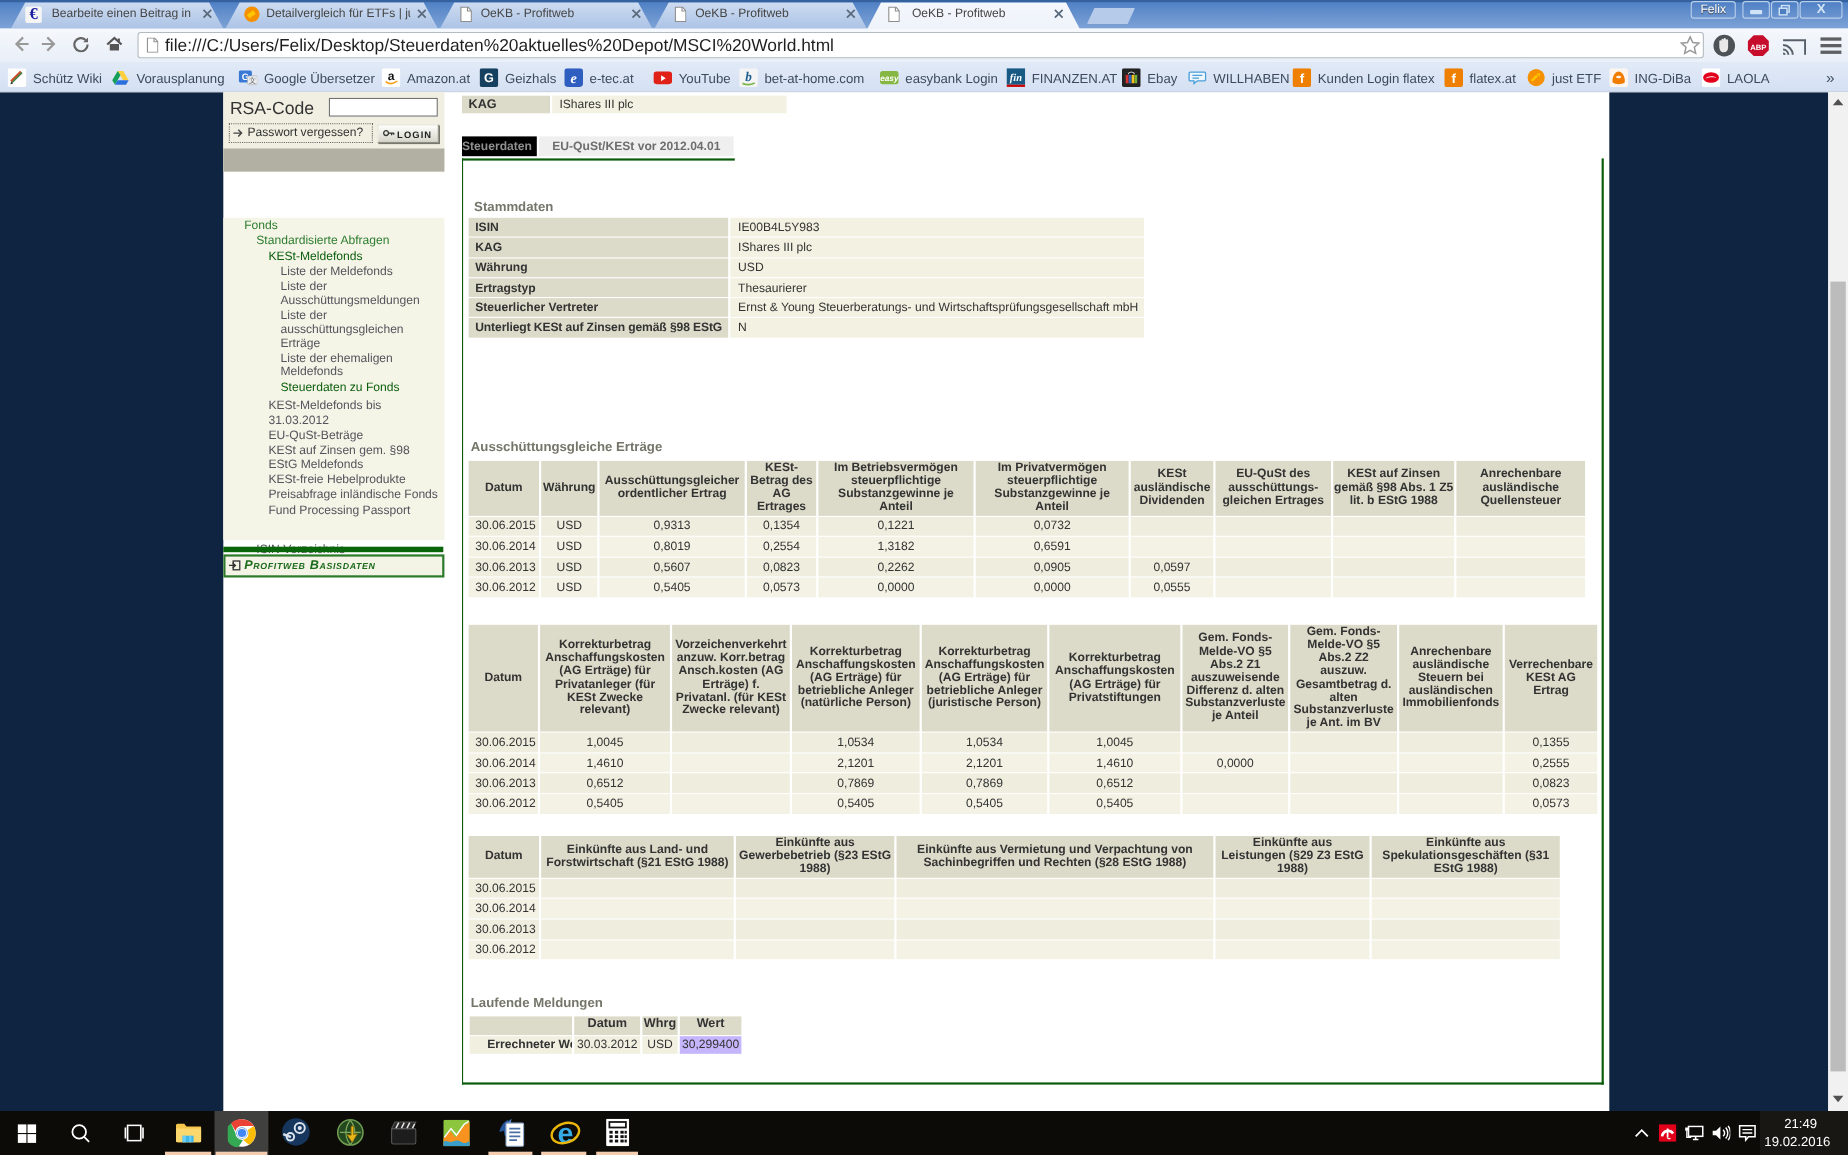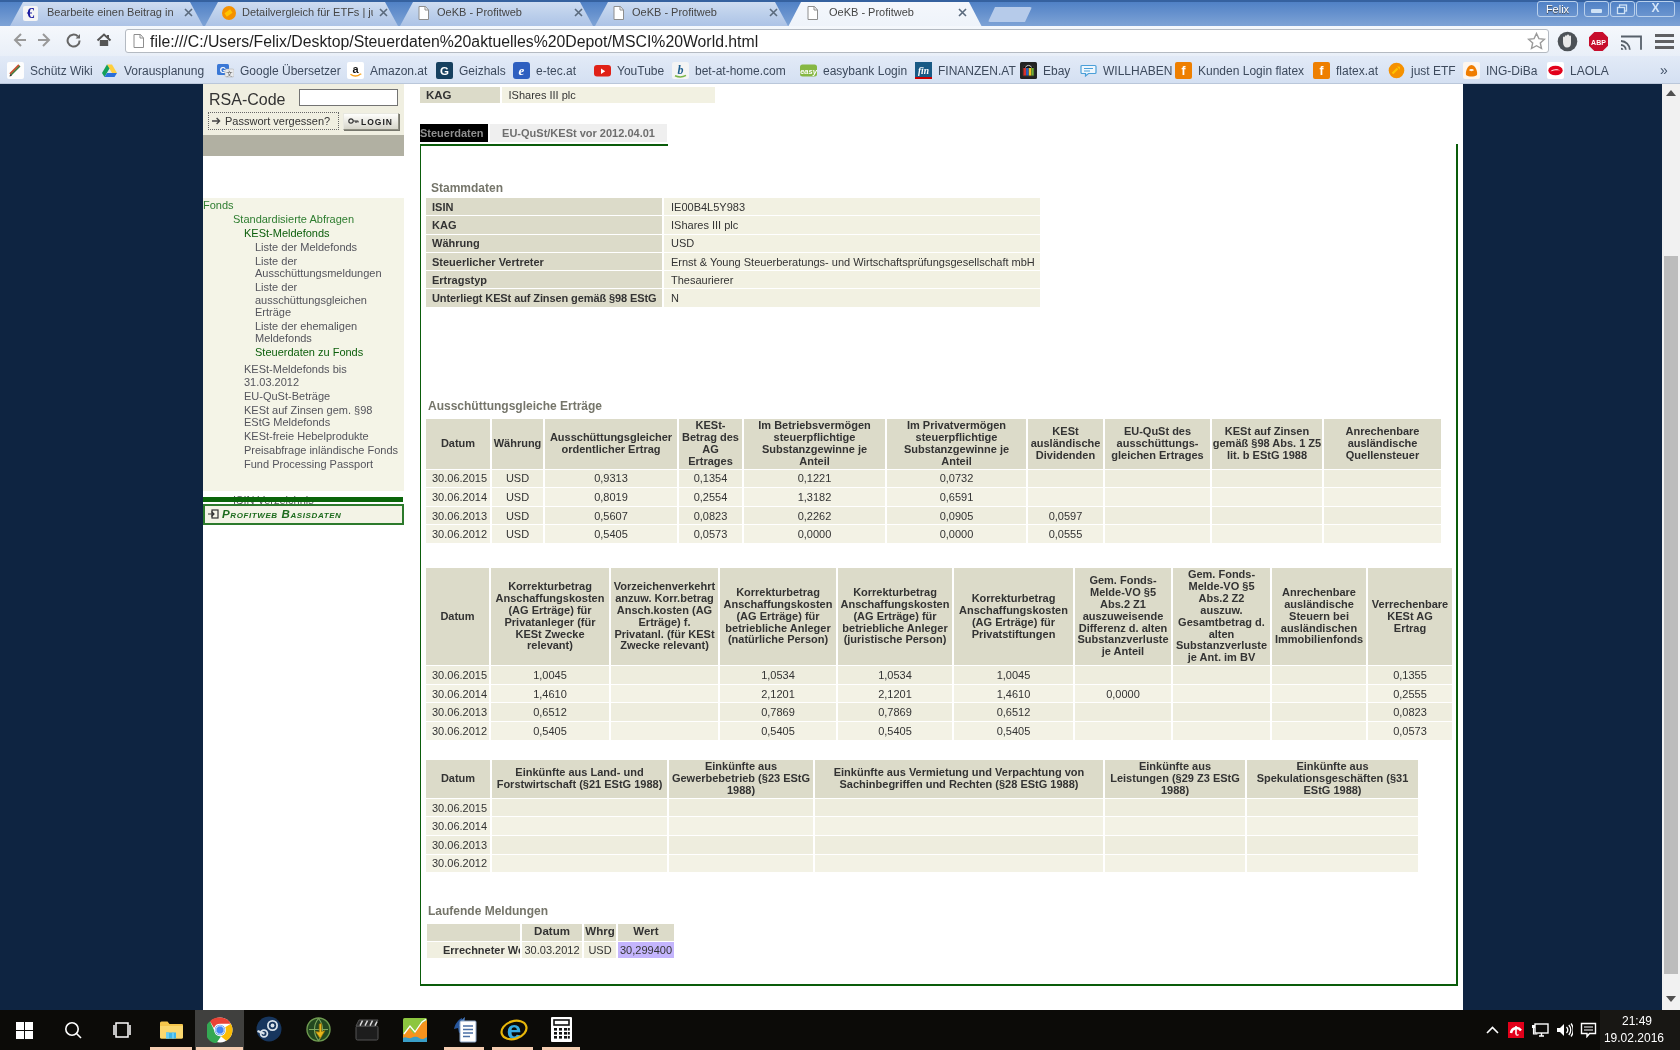--- a/index.html
+++ b/index.html
@@ -20,21 +20,21 @@
 .fav{width:17px;height:17px;position:absolute;top:0;left:0}
 
 #page{left:0;top:84px;width:1680px;height:926px;background:#fff}
 .navy{background:#0e2441}
 
 .sidebox{background:#f0efe1}
 .greenlink1{color:#2e7d30}
 .greenlink2{color:#0b5e0b}
 #nav{left:203px;top:198px;width:201px;height:293px;background:#f4f4e7;font-size:11px;line-height:12.3px;color:#54545c;padding-top:1px}
 #nav div{margin-bottom:1.7px}
-.ind1{}.ind2{padding-left:30px}.ind3{padding-left:41px}.ind4{padding-left:52px}
+.ind1{padding-left:19px}.ind2{padding-left:30px}.ind3{padding-left:41px}.ind4{padding-left:52px}
 
 table{border-collapse:separate;border-spacing:2px 1px;table-layout:fixed;position:absolute}
 td,th{font-size:11px;color:#333;vertical-align:middle;overflow:hidden}
 th{font-size:11px;font-weight:bold;background:#dcdbc9;line-height:11.9px;padding:1px 0;text-align:center;white-space:nowrap}
 td{text-align:center}
 td.lbl{background:#dcdbc9;font-weight:bold;text-align:left;padding-left:6px;font-size:11px;white-space:nowrap}
 td.val{background:#f2f1e2;text-align:left;padding-left:7px;white-space:nowrap;font-size:11px}
 tr.r0 td.d{background:#eeedde}
 tr.r1 td.d{background:#f3f2e5}
 td.dt{text-align:left;padding-left:6px}
@@ -357,26 +357,26 @@
       </tr>
       <tr style="height:17.3px">
         <td class="lbl">KAG</td>
         <td class="val">IShares III plc</td>
       </tr>
       <tr style="height:17.3px">
         <td class="lbl">Währung</td>
         <td class="val">USD</td>
       </tr>
       <tr style="height:17.3px">
+        <td class="lbl">Ertragstyp</td>
+        <td class="val">Thesaurierer</td>
+      </tr>
+      <tr style="height:17.3px">
         <td class="lbl">Steuerlicher Vertreter</td>
         <td class="val"><span style="font-size:11px">Ernst &amp; Young Steuerberatungs- und Wirtschaftsprüfungsgesellschaft mbH</span></td>
-      </tr>
-      <tr style="height:17.3px">
-        <td class="lbl">Ertragstyp</td>
-        <td class="val">Thesaurierer</td>
       </tr>
       <tr style="height:17.3px">
         <td class="lbl"><span style="font-size:11px;letter-spacing:-0.1px">Unterliegt KESt auf Zinsen gemäß §98 EStG</span></td>
         <td class="val">N</td>
       </tr>
     </tbody>
   </table>
 <div class="a hdg" style="left:428px;top:399px">Ausschüttungsgleiche Erträge</div>
 <table style="left:424px;top:418px;width:1019px">
     <colgroup>

